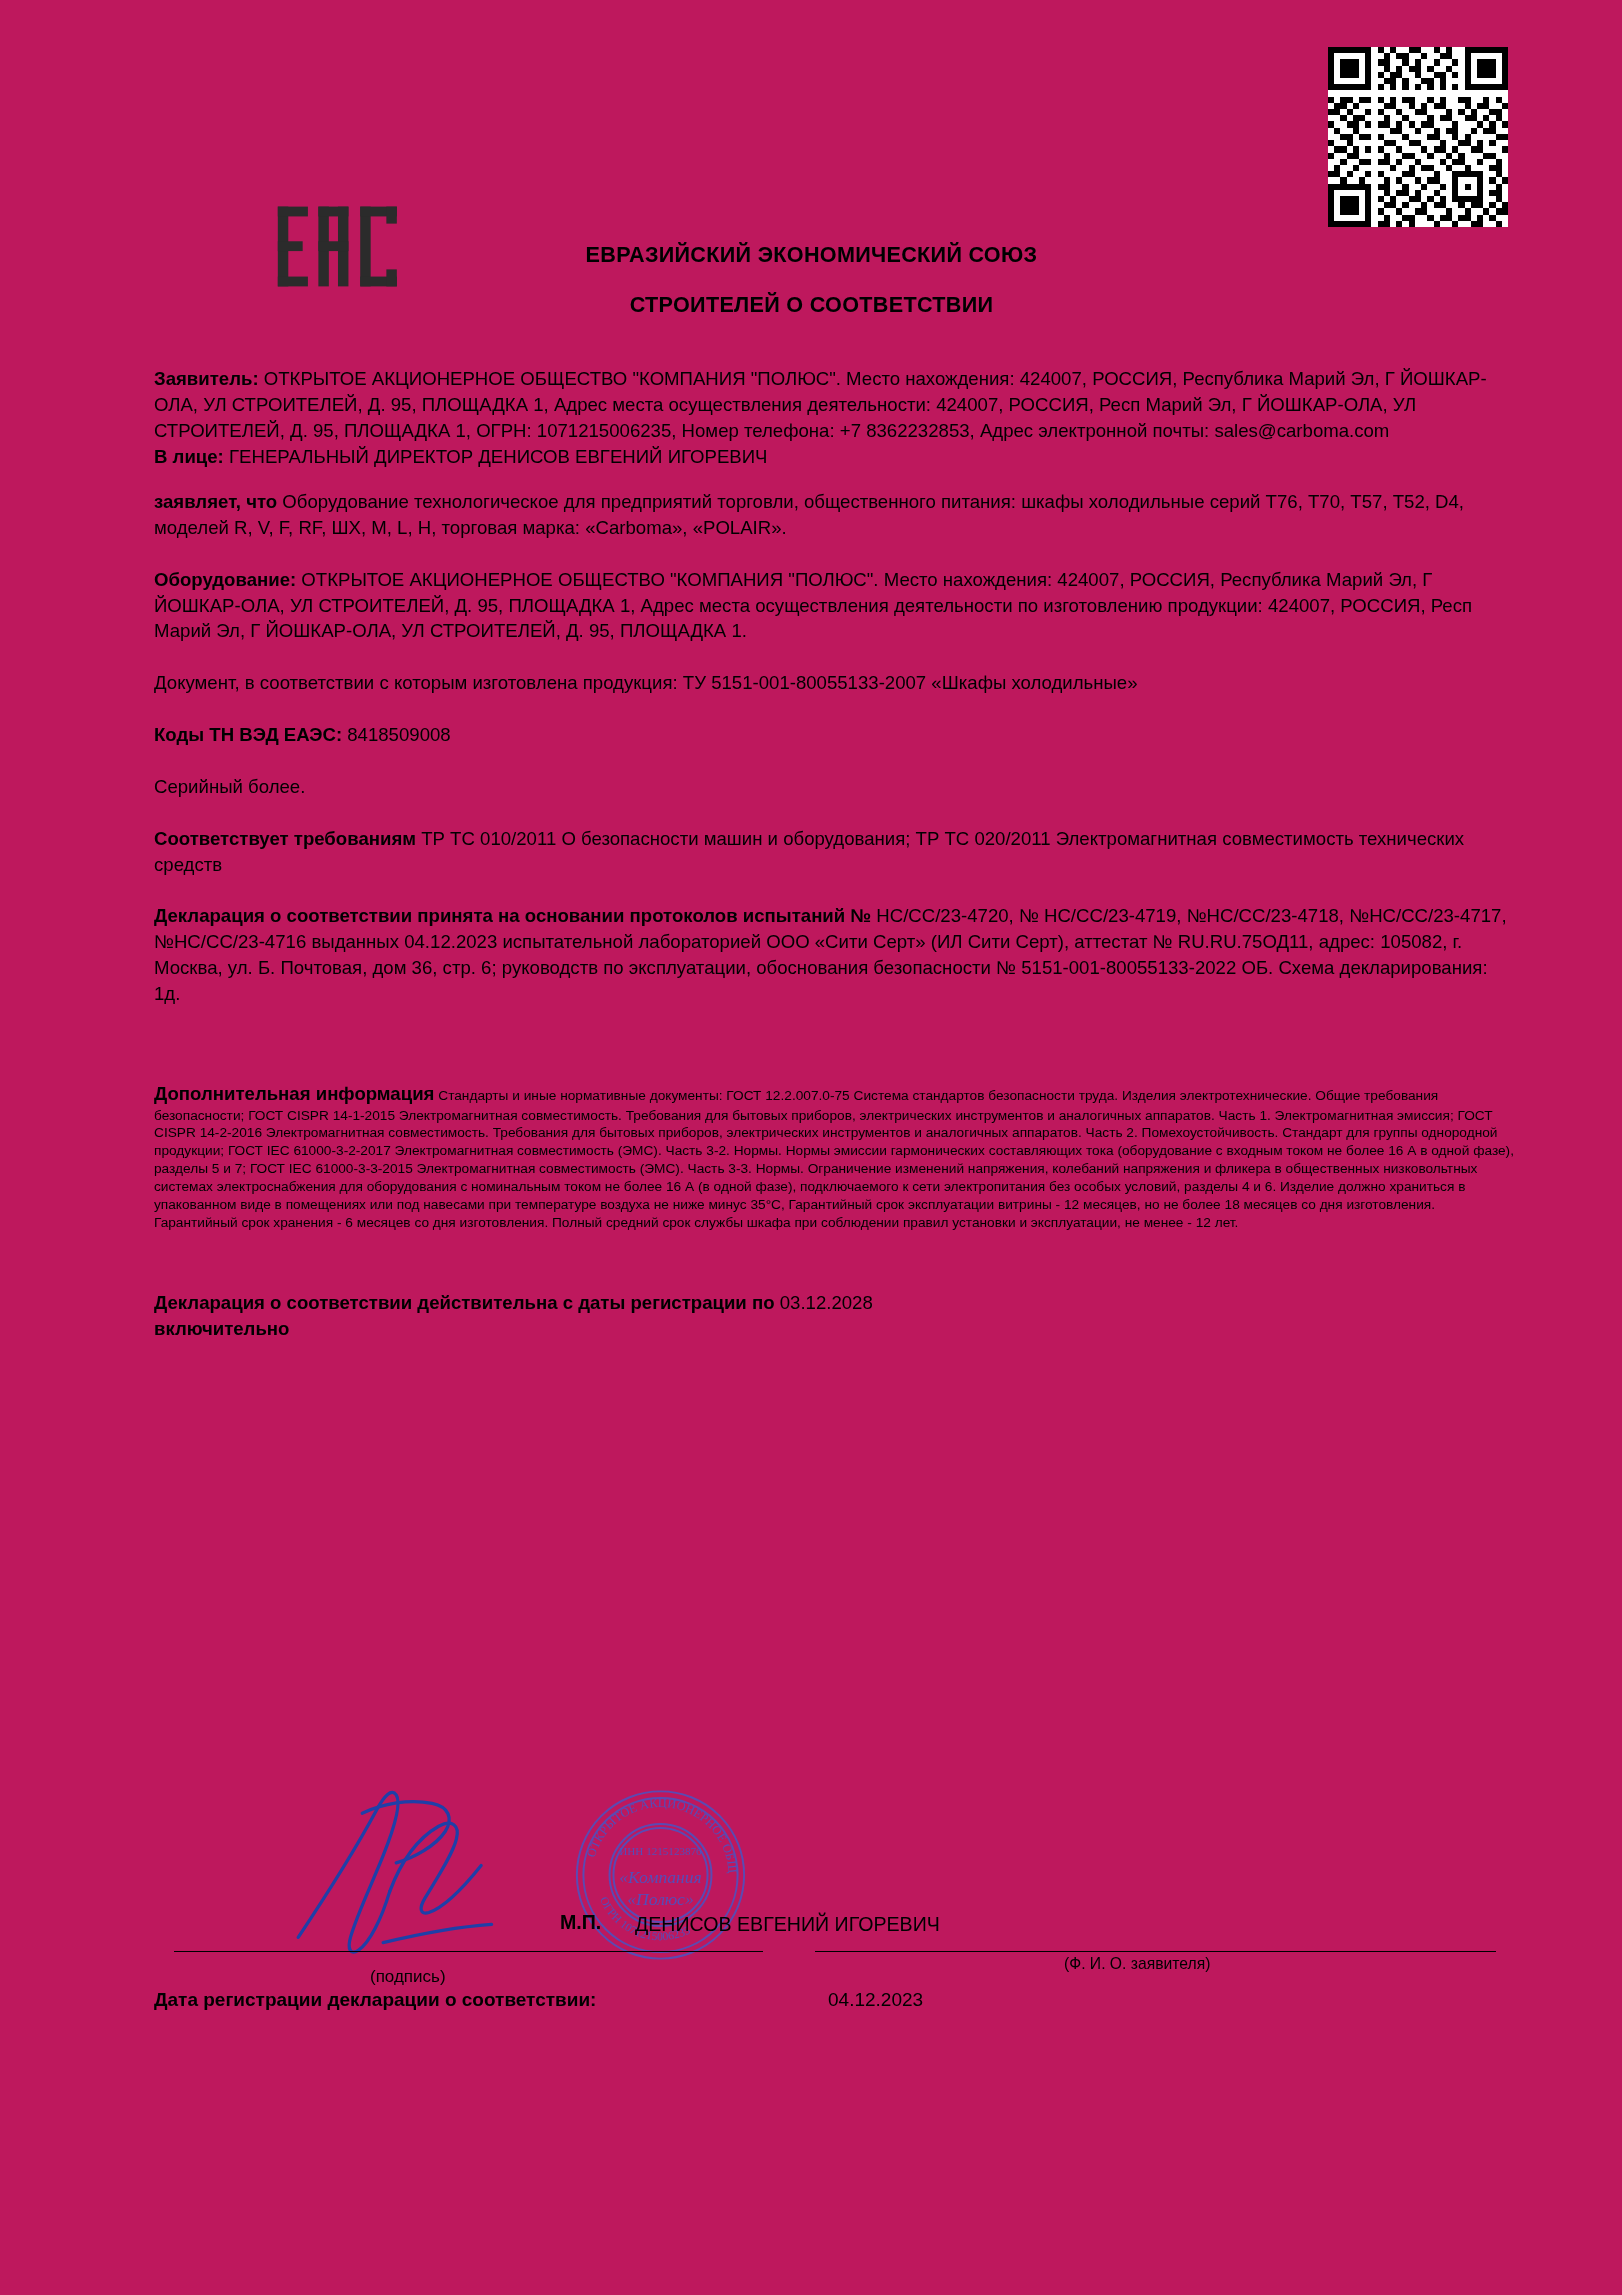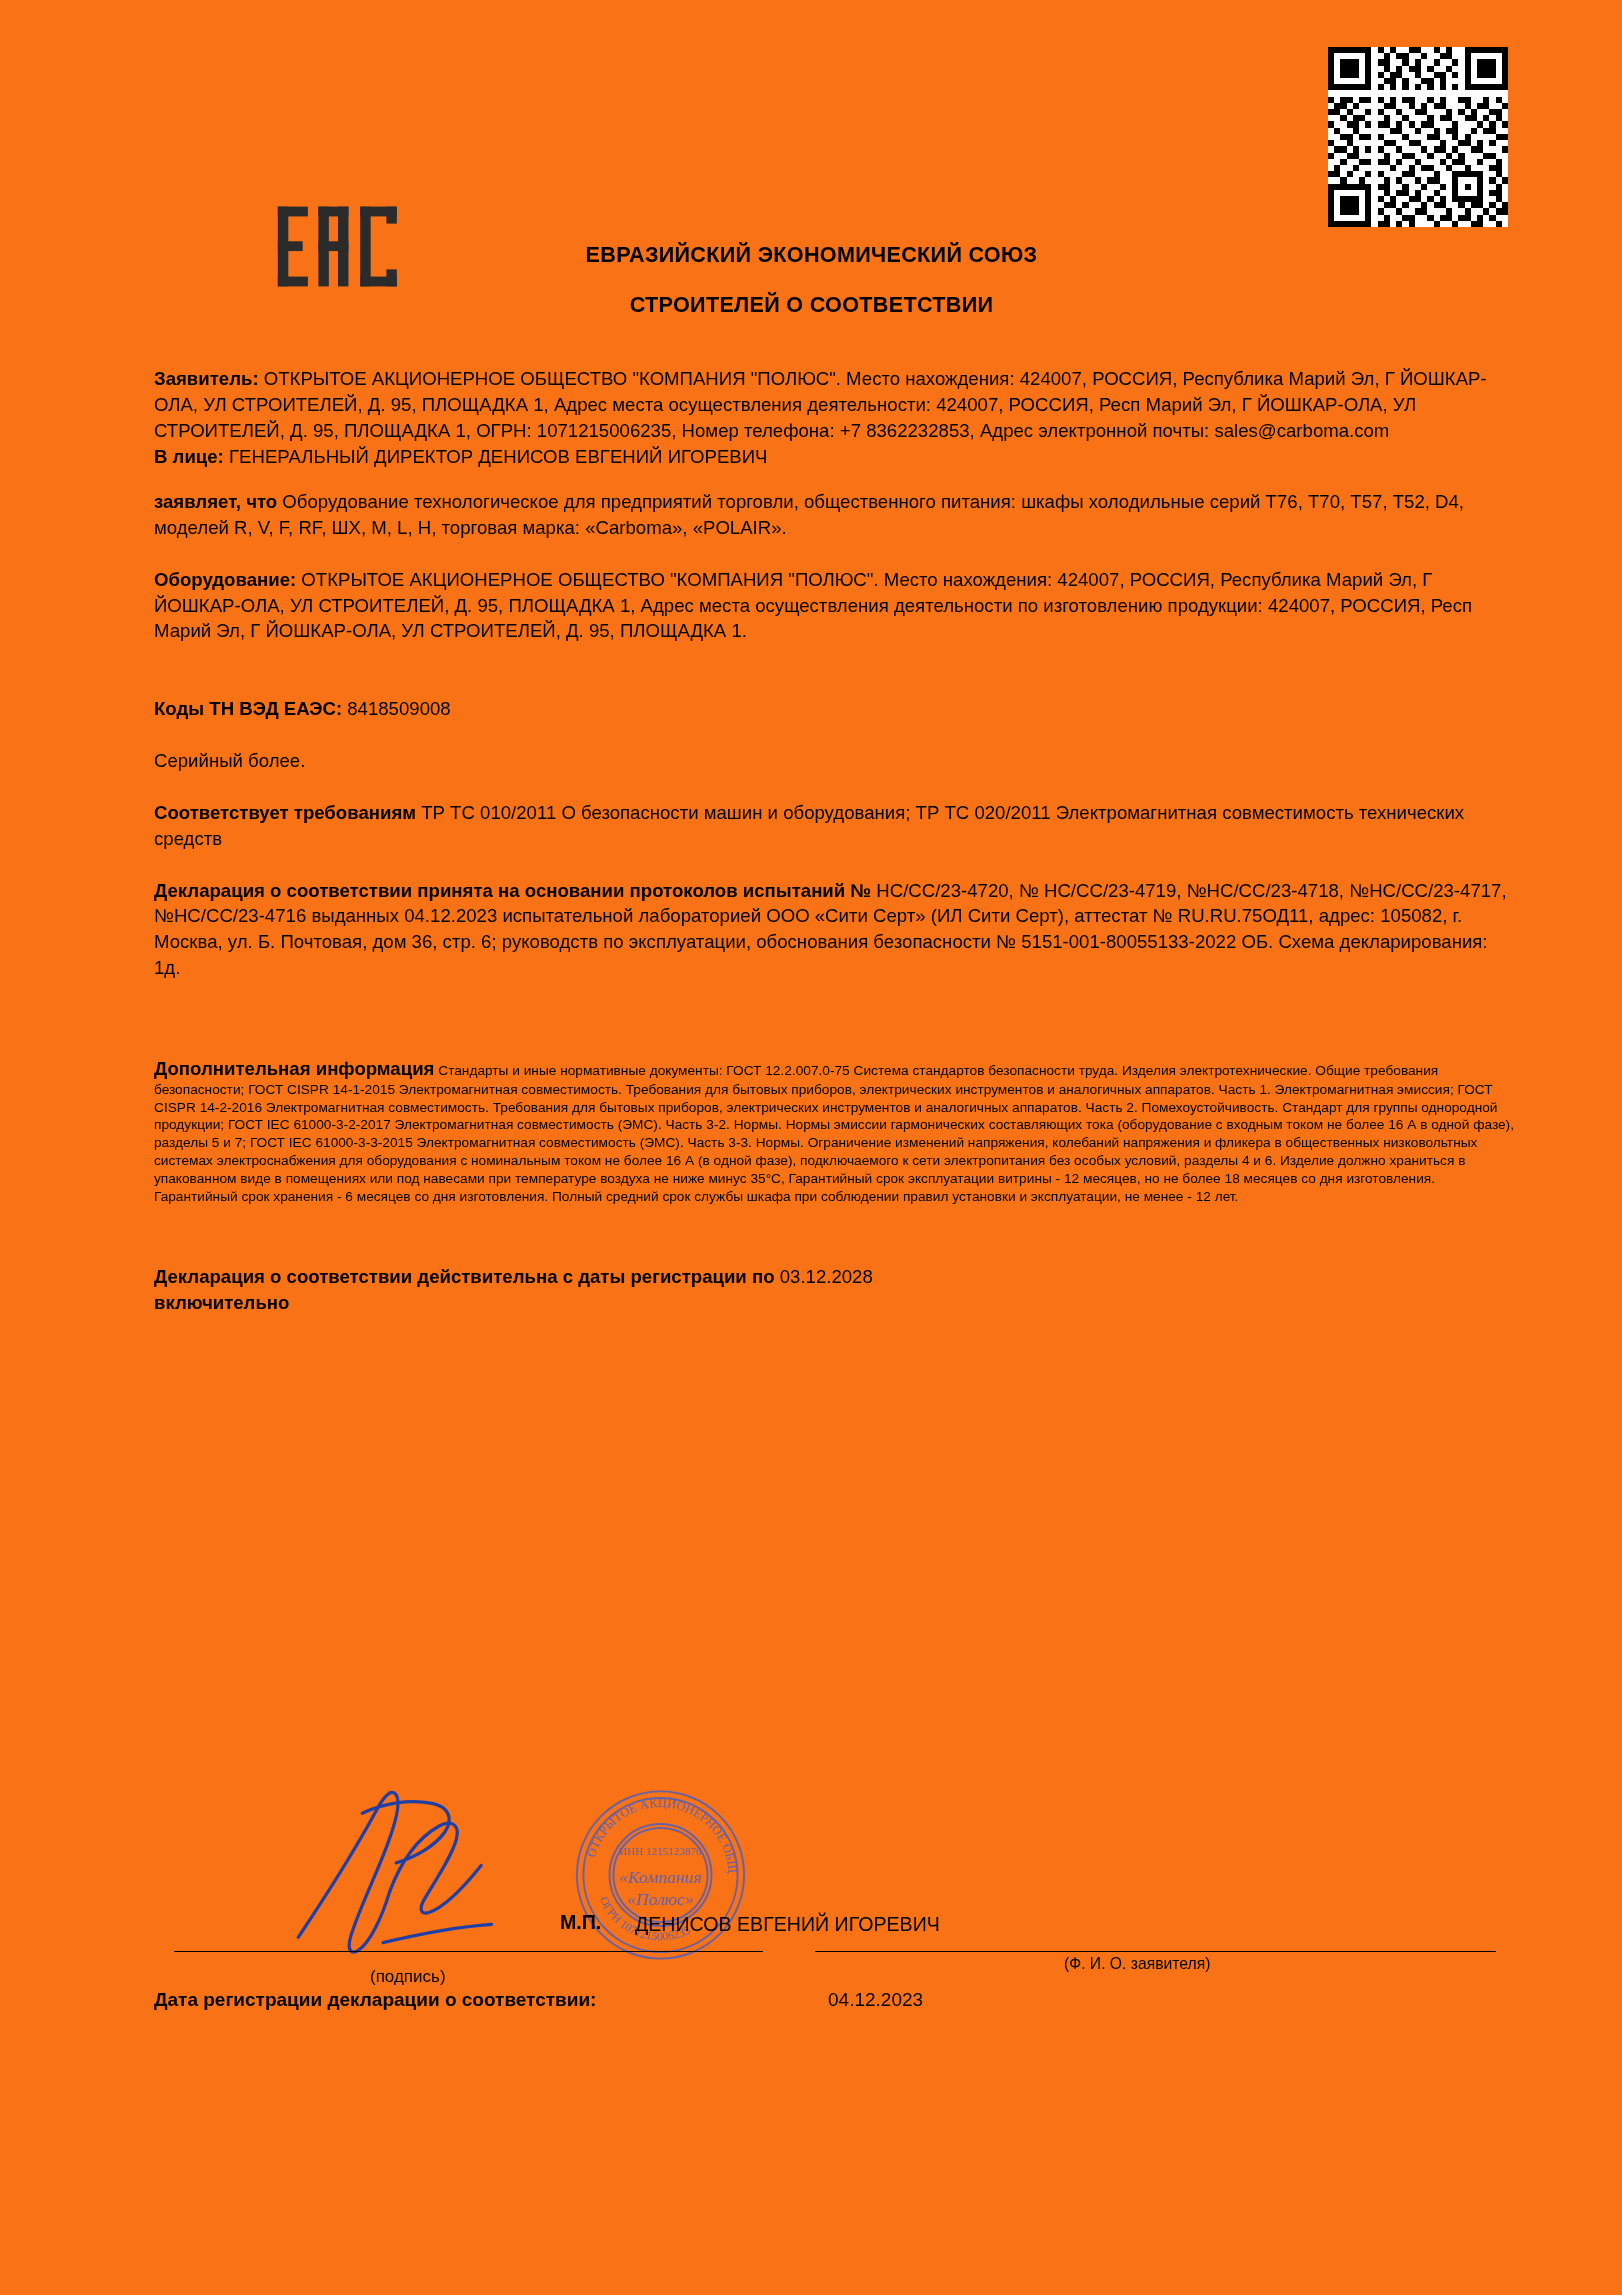--- a/index.html
+++ b/index.html
@@ -13,21 +13,21 @@
     font-family: "Liberation Sans", sans-serif;
     color: #000000;
     position: relative;
     overflow: hidden;
   }
   .page {
     position: absolute;
     left: 0; top: 0;
     width: 1623px;
     height: 2295px;
-    background: #f97316;
+    background: #be185d;
   }
 
   
   .qr {
     position: absolute;
     right: 115px;
     top: 47px;
     width: 180px;
     height: 180px;
   }
@@ -474,20 +474,21 @@
     </p>
 
     <div class="gap-lg"></div>
 
     <p class="para">
       <b>Оборудование:</b><span> ОТКРЫТОЕ АКЦИОНЕРНОЕ ОБЩЕСТВО "КОМПАНИЯ "ПОЛЮС". Место нахождения: 424007, РОССИЯ, Республика Марий Эл, Г ЙОШКАР-ОЛА, УЛ СТРОИТЕЛЕЙ, Д. 95, ПЛОЩАДКА 1, Адрес места осуществления деятельности по изготовлению продукции: 424007, РОССИЯ, Респ Марий Эл, Г ЙОШКАР-ОЛА, УЛ СТРОИТЕЛЕЙ, Д. 95, ПЛОЩАДКА 1.</span>
     </p>
 
     <div class="gap-lg"></div>
 
+    <p class="para">Документ, в соответствии с которым изготовлена продукция: ТУ 5151-001-80055133-2007 «Шкафы холодильные»</p>
 
     <div class="gap-lg"></div>
 
     <p class="para">
       <b>Коды ТН ВЭД ЕАЭС:</b><span> 8418509008</span>
     </p>
 
     <div class="gap-lg"></div>
 
     <p class="para">Серийный более.</p>

